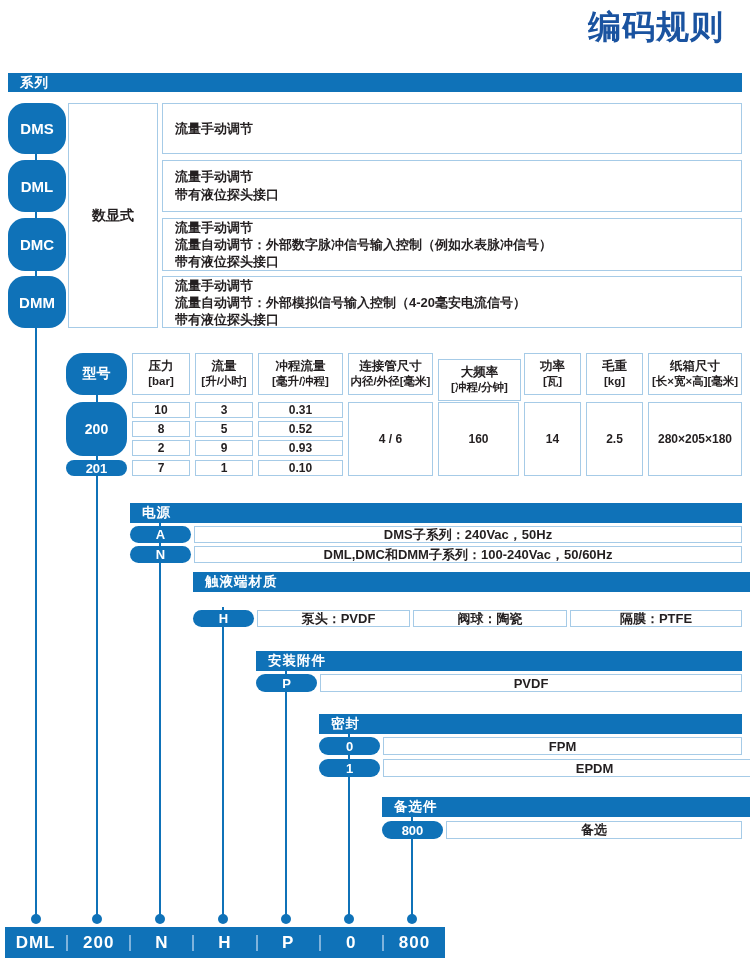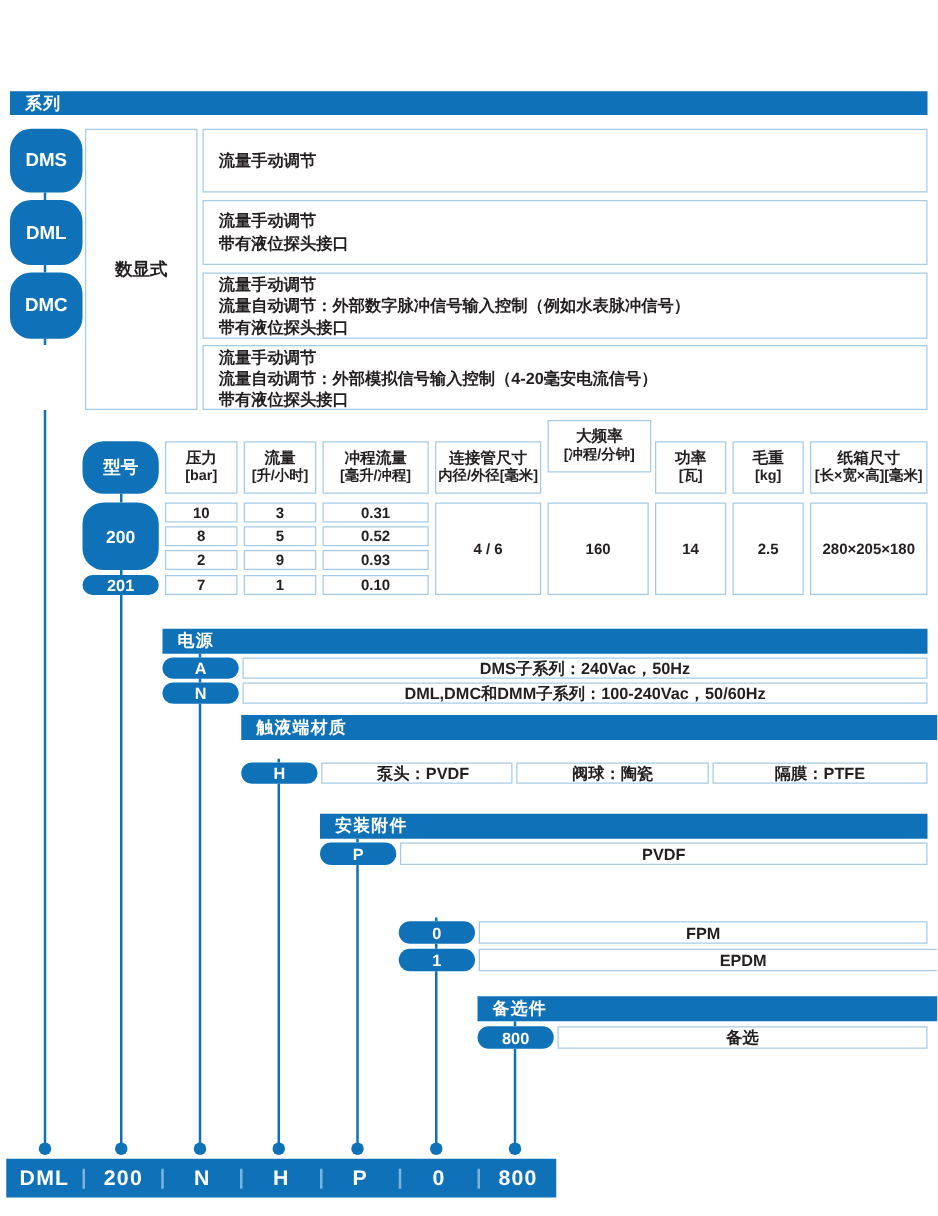--- a/index.html
+++ b/index.html
@@ -23,26 +23,28 @@
            display:flex;align-items:center;}
   .seg{flex:1;display:flex;align-items:center;justify-content:center;color:#ffffff;
        font-weight:bold;font-size:17px;letter-spacing:1px;}
   .sep{width:2px;height:16px;background:#7fb3dc;}
 </style>
 </head>
 <body>
 
 <div id="page">
 
+  <div class="title">编码规则</div>
 
   <div class="abs hdrbar" style="left:8px;top:73px;width:734px;height:19px;">系列</div>
 
   <div class="abs bluebox" style="left:8px;top:103px;width:58px;height:51px;font-size:15px;">DMS</div>
   <div class="abs bluebox" style="left:8px;top:160px;width:58px;height:52px;font-size:15px;">DML</div>
   <div class="abs bluebox" style="left:8px;top:218px;width:58px;height:53px;font-size:15px;">DMC</div>
+  <div class="abs bluebox" style="left:8px;top:276px;width:58px;height:52px;font-size:15px;">DMM</div>
 
   <div class="abs cell" style="left:68px;top:103px;width:90px;height:225px;font-weight:bold;font-size:14px;">数显式</div>
 
   <div class="abs cell desc" style="left:162px;top:103px;width:580px;height:51px;">
     <span>流量手动调节</span>
   </div>
   <div class="abs cell desc" style="left:162px;top:160px;width:580px;height:52px;">
     <span>流量手动调节</span>
     <span>带有液位探头接口</span>
   </div>
@@ -68,21 +70,21 @@
     <span class="sub">[升/小时]</span>
   </div>
   <div class="abs cell hcell" style="left:258px;top:353px;width:85px;height:42px;">
     <span>冲程流量</span>
     <span class="sub">[毫升/冲程]</span>
   </div>
   <div class="abs cell hcell" style="left:348px;top:353px;width:85px;height:42px;">
     <span>连接管尺寸</span>
     <span class="sub">内径/外径[毫米]</span>
   </div>
-  <div class="abs cell hcell" style="left:438px;top:336px;width:83px;height:42px;">
+  <div class="abs cell hcell" style="left:438px;top:359px;width:83px;height:42px;">
     <span>大频率</span>
     <span class="sub">[冲程/分钟]</span>
   </div>
   <div class="abs cell hcell" style="left:524px;top:353px;width:57px;height:42px;">
     <span>功率</span>
     <span class="sub">[瓦]</span>
   </div>
   <div class="abs cell hcell" style="left:586px;top:353px;width:57px;height:42px;">
     <span>毛重</span>
     <span class="sub">[kg]</span>
@@ -124,20 +126,21 @@
   <div class="abs hdrbar" style="left:193px;top:572px;width:637px;height:20px;">触液端材质</div>
   <div class="abs bluebox" style="left:193px;top:610px;width:61px;height:17px;font-size:13px;">H</div>
   <div class="abs cell" style="left:257px;top:610px;width:153px;height:17px;padding-left:10px;">泵头：PVDF</div>
   <div class="abs cell" style="left:413px;top:610px;width:154px;height:17px;">阀球：陶瓷</div>
   <div class="abs cell" style="left:570px;top:610px;width:172px;height:17px;">隔膜：PTFE</div>
 
   <div class="abs hdrbar" style="left:256px;top:651px;width:486px;height:20px;">安装附件</div>
   <div class="abs bluebox" style="left:256px;top:674px;width:61px;height:18px;font-size:13px;">P</div>
   <div class="abs cell" style="left:320px;top:674px;width:422px;height:18px;">PVDF</div>
 
+  <div class="abs hdrbar" style="left:319px;top:714px;width:423px;height:20px;">密封</div>
   <div class="abs bluebox" style="left:319px;top:737px;width:61px;height:18px;font-size:13px;">0</div>
   <div class="abs cell" style="left:383px;top:737px;width:359px;height:18px;">FPM</div>
   <div class="abs bluebox" style="left:319px;top:759px;width:61px;height:18px;font-size:13px;">1</div>
   <div class="abs cell" style="left:383px;top:759px;width:423px;height:18px;">EPDM</div>
 
   <div class="abs hdrbar" style="left:382px;top:797px;width:432px;height:20px;">备选件</div>
   <div class="abs bluebox" style="left:382px;top:821px;width:61px;height:18px;font-size:13px;">800</div>
   <div class="abs cell" style="left:446px;top:821px;width:296px;height:18px;">备选</div>
 
   <div class="vline" style="left:35px;top:154px;height:6px;"></div>

